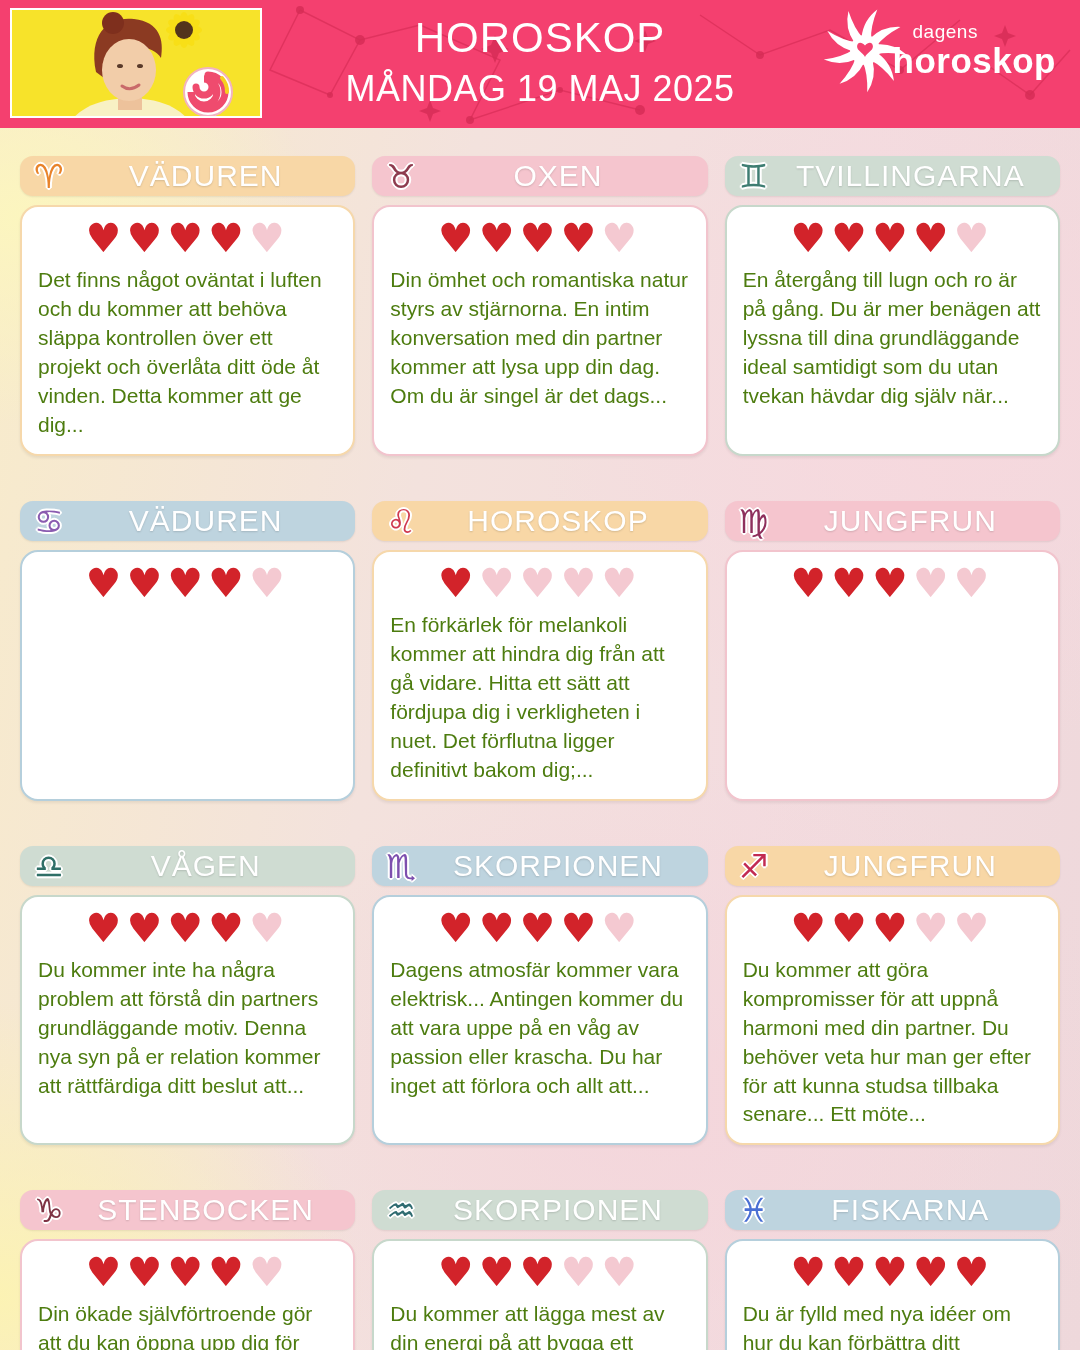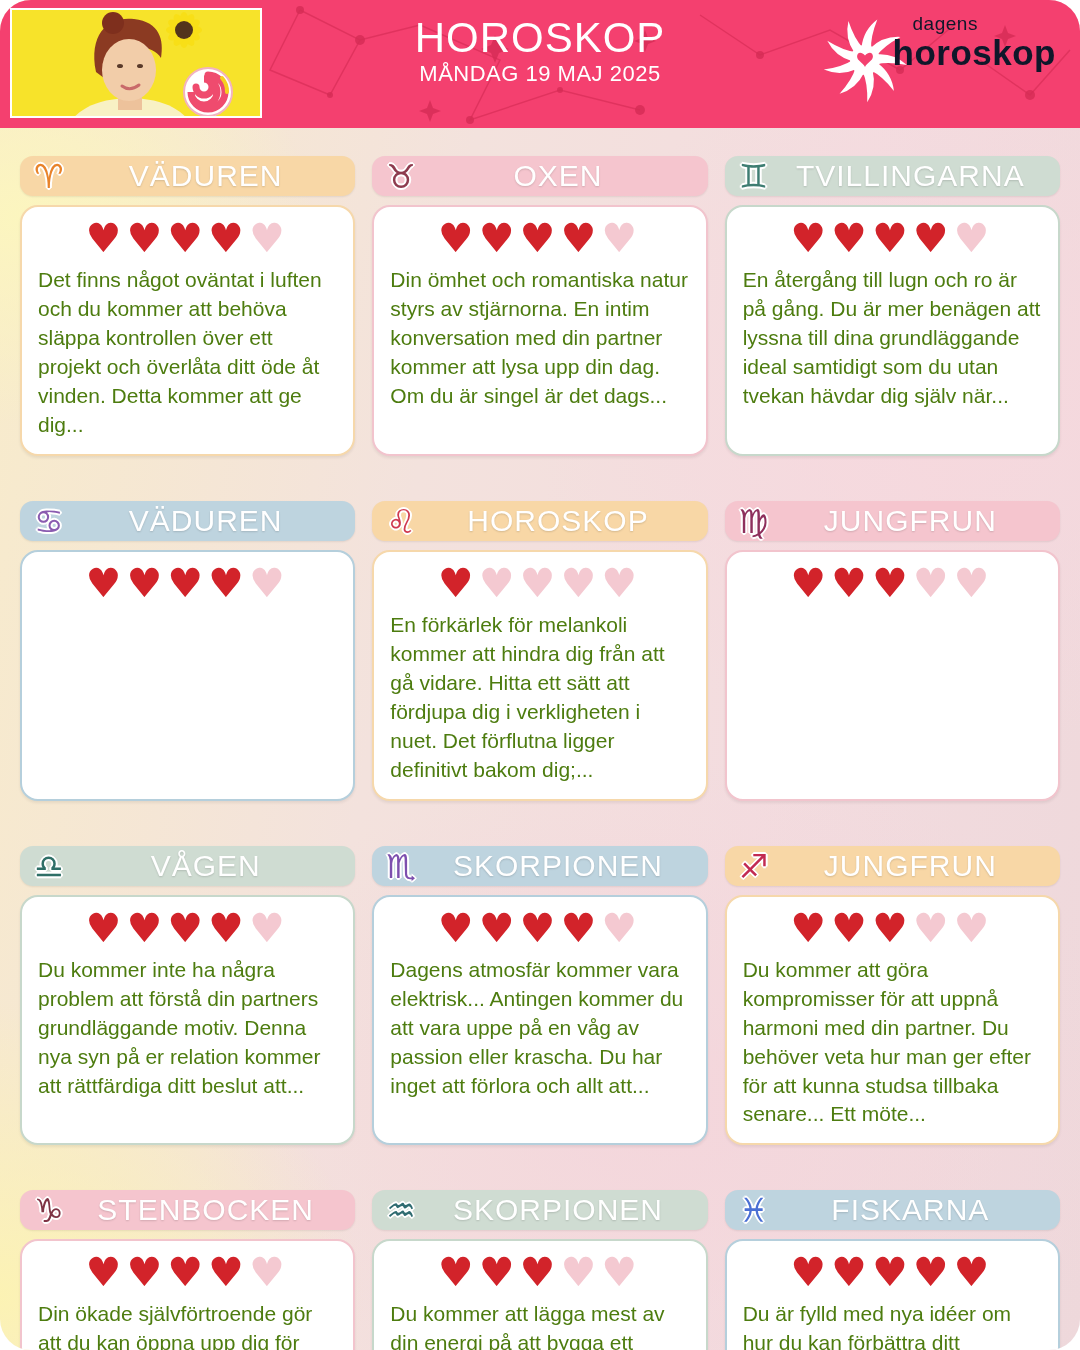--- a/index.html
+++ b/index.html
@@ -5,34 +5,33 @@
   html,body{margin:0;padding:0;}
   body{font-family:"Liberation Sans",sans-serif;}
   .page{
     position:relative;width:1080px;height:1350px;overflow:hidden;box-sizing:border-box;
     background:
       radial-gradient(ellipse 420px 300px at 2% 16%, rgba(252,246,190,.95), rgba(252,246,190,0) 70%),
       radial-gradient(ellipse 520px 420px at 0% 96%, rgba(252,243,178,.95), rgba(252,243,178,0) 70%),
       radial-gradient(ellipse 600px 500px at 88% 30%, rgba(247,216,222,.9), rgba(247,216,222,0) 70%),
       radial-gradient(ellipse 700px 500px at 62% 82%, rgba(244,213,219,.85), rgba(244,213,219,0) 70%),
       linear-gradient(100deg,#f8ecca,#f3e2dd 38%,#f3dcdf 68%,#eed8db);
-    border-radius: 31px;
   }
 
   
   .banner{position:relative;height:128px;background:#f4406f;overflow:hidden;}
   .banner svg.stars{position:absolute;inset:0;}
   .banner-photo{
     position:absolute;left:10px;top:8px;width:252px;height:110px;
     background:#f7e32a;border:2px solid #fff;box-sizing:border-box;overflow:hidden;
   }
   .banner-titles{position:absolute;left:0;right:0;top:14px;text-align:center;color:#fff;}
   .banner-title{font-size:42px;line-height:1.15;letter-spacing:1px;}
-  .banner-date{font-size:22px;line-height:1.1;letter-spacing:.5px;}
-  .banner-logo{position:absolute;right:24px;top:14px;display:flex;color:#0f172a;}
+  .banner-date{font-size:36px;line-height:1.1;margin-top:7px;letter-spacing:.5px;}
+  .banner-logo{position:absolute;right:24px;top:4px;display:flex;align-items:center;color:#ffffff;}
   .logo-text{margin-left:-16px;line-height:1;}
   .logo-top{display:block;font-size:19px;letter-spacing:.5px;padding-left:20px;margin-bottom:2px;}
   .logo-bottom{display:block;font-size:35px;font-weight:bold;letter-spacing:.5px;}
 
   
   .grid{
     display:grid;grid-template-columns:repeat(3,1fr);
     column-gap:17px;row-gap:45px;
     padding:28px 20px 0;
   }

